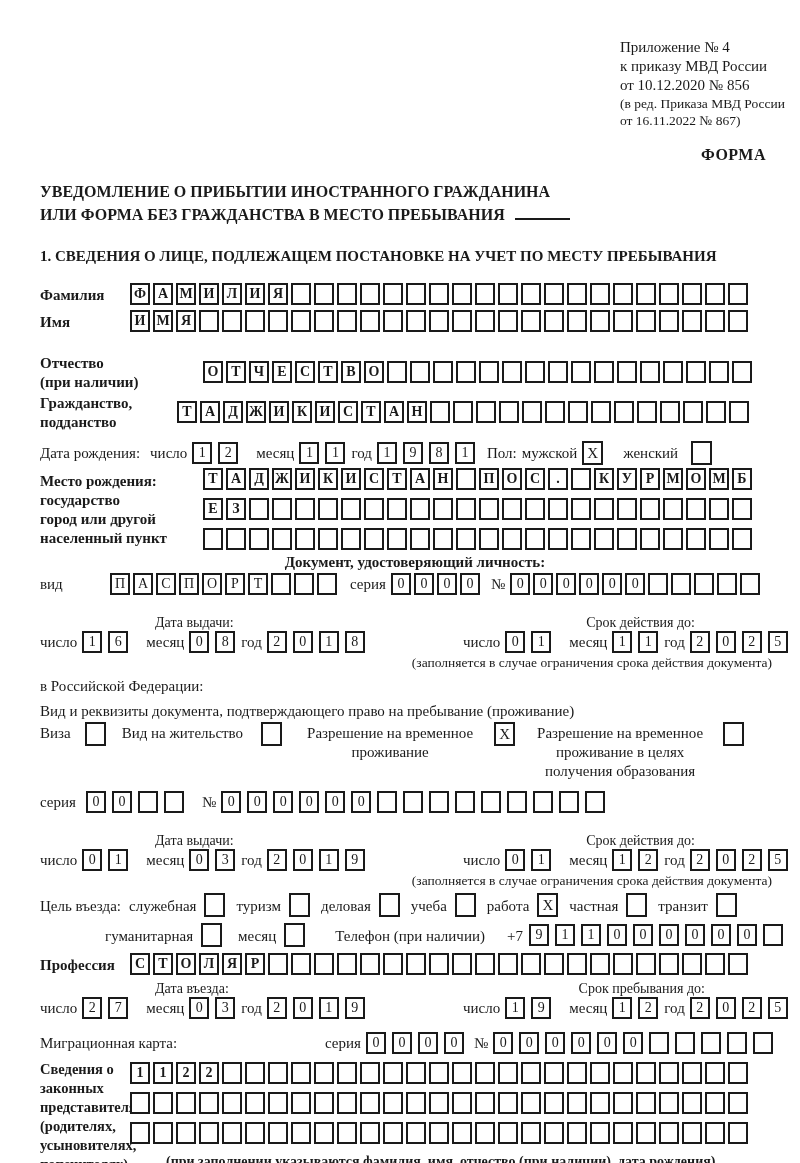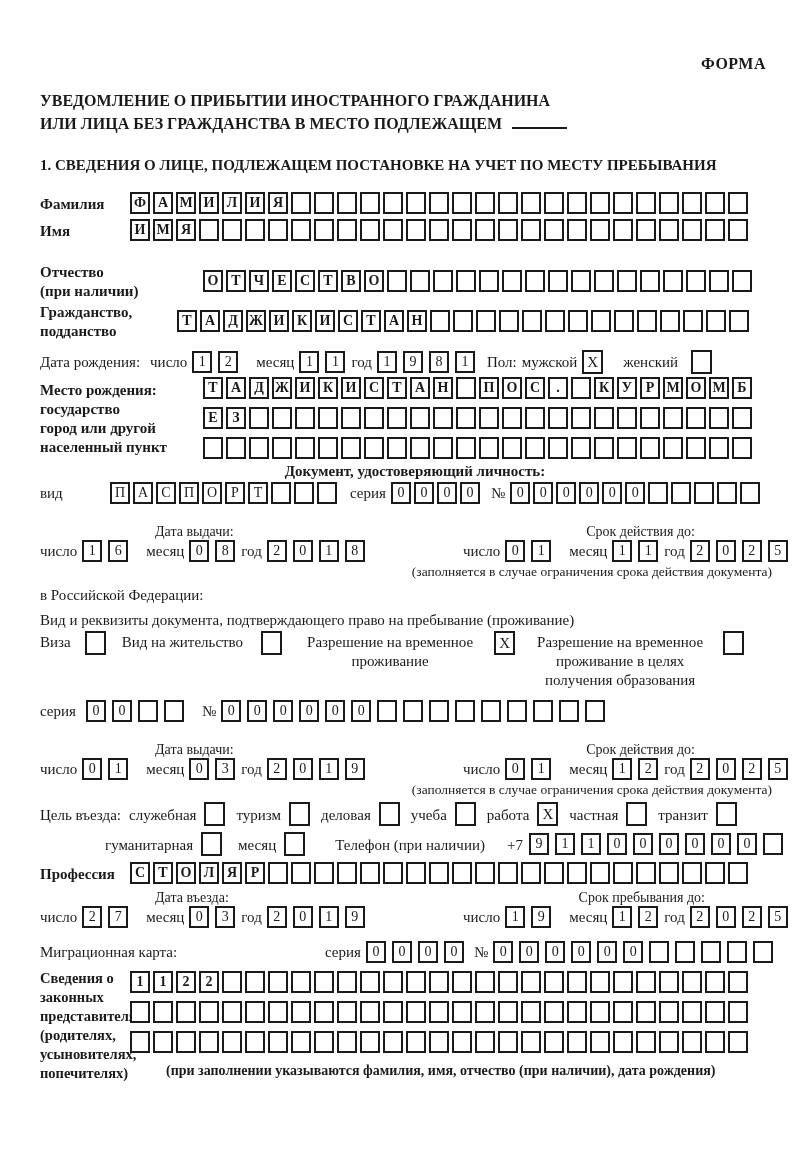--- a/index.html
+++ b/index.html
@@ -48,26 +48,33 @@
   .mt5{margin-top:5px} .mt6{margin-top:6px} .mt7{margin-top:7px} .mt9{margin-top:9px}
   .mt11{margin-top:11px} .mt17{margin-top:17px}
   .repnote{ font-size:14px; line-height:16px; margin-top:10px; padding-left:36px; }
   .replabel{ font-size:14.5px; }
 </style>
 </head>
 <body>
 
 <div class="page">
 
+  <div class="appendix">
+    <div>Приложение № 4</div>
+    <div>к приказу МВД России</div>
+    <div>от 10.12.2020 № 856</div>
+    <div class="small">(в ред. Приказа МВД России</div>
+    <div class="small">от 16.11.2022 № 867)</div>
+  </div>
 
   <div class="forma">ФОРМА</div>
 
   <div class="title">
     <div>УВЕДОМЛЕНИЕ О ПРИБЫТИИ ИНОСТРАННОГО ГРАЖДАНИНА</div>
-    <div><span>ИЛИ ЛИЦА БЕЗ ГРАЖДАНСТВА В МЕСТО ПОДЛЕЖАЩЕМ</span><span class="uline"></span></div>
+    <div><span>ИЛИ ФОРМА БЕЗ ГРАЖДАНСТВА В МЕСТО ПРЕБЫВАНИЯ</span><span class="uline"></span></div>
   </div>
 
   <div class="sec1">1. СВЕДЕНИЯ О ЛИЦЕ, ПОДЛЕЖАЩЕМ ПОСТАНОВКЕ НА УЧЕТ ПО МЕСТУ ПРЕБЫВАНИЯ</div>
 
   <div class="frow mt17">
     <span class="flabel" style="width:90px">Фамилия</span>
     <span class="cells">
         <span class="cell">Ф</span>
         <span class="cell">А</span>
         <span class="cell">М</span>

